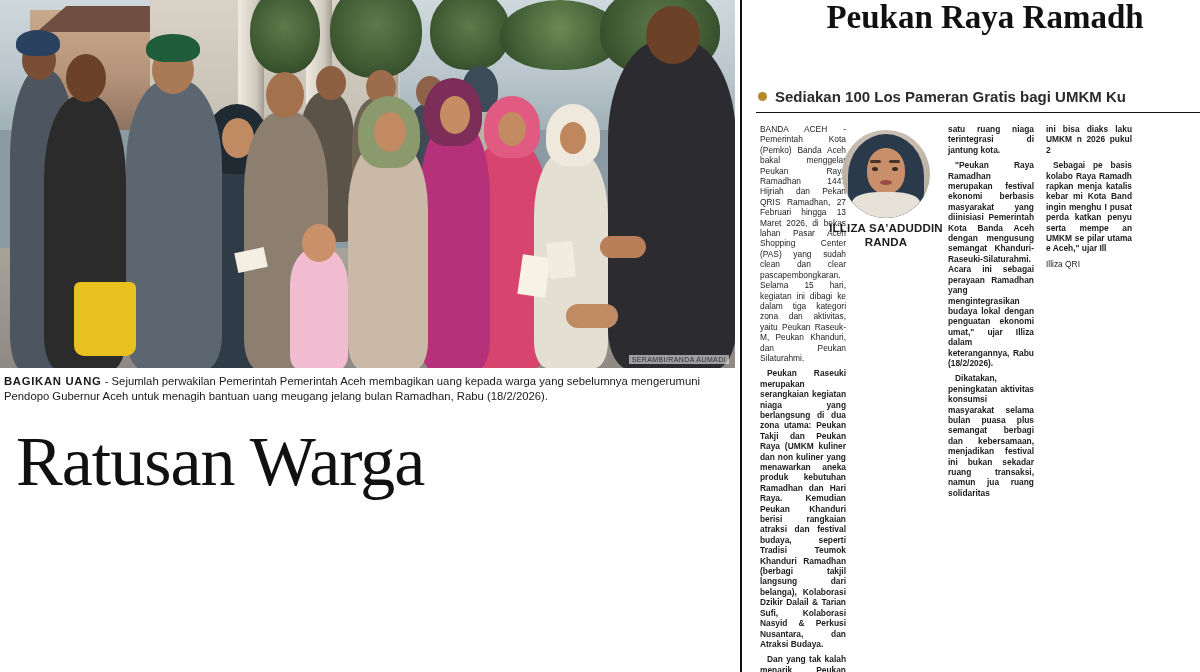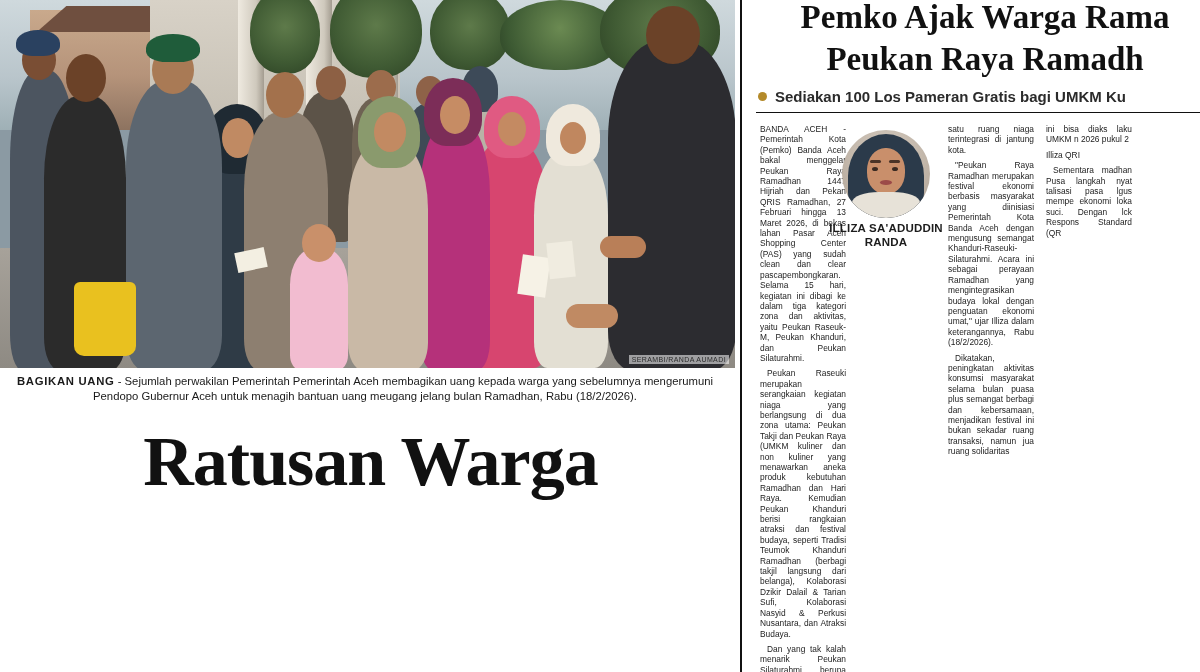--- a/index.html
+++ b/index.html
@@ -16,21 +16,20 @@
     font-family: "Liberation Serif", serif;
   }
 
   
   #left-col {
     position: absolute;
     left: 0; top: 0;
     width: 735px;
     height: 616px;
     overflow: hidden;
-    text-align: center;
   }
 
   
   #photo {
     position: absolute;
     left: 0; top: 0;
     width: 735px;
     height: 368px;
     overflow: hidden;
     background: #8b9aa3;
@@ -102,25 +101,25 @@
     line-height: 14.5px;
     color: #1a1a1a;
   }
   #caption b {
     letter-spacing: .7px;
   }
 
   
   #headline {
     position: absolute;
-    left: 8px;
+    left: 16px;
     top: 424px;
     width: 725px;
     font-family: "Liberation Serif", serif;
-    font-weight: 700;
+    font-weight: 400;
     font-size: 70px;
     line-height: 76px;
     letter-spacing: -1px;
     color: #111;
   }
   #subhead-row {
     position: absolute;
     left: 8px;
     top: 612px;
     width: 720px;
@@ -203,21 +202,21 @@
 
   .col {
     position: absolute;
     top: 124px;
     font-family: "Liberation Sans", sans-serif;
     font-size: 8.4px;
     line-height: 10.4px;
     color: #1c1c1c;
     text-align: justify;
   }
-  .col p { margin: 0 0 5px 0; }
+  .col p { margin: 0 0 5px 0; font-weight: bold; }
   .col p.ind { text-indent: 7px; }
   .col .lead { font-weight: 400; }
 
   #col1 { left: 10px;  width: 86px; }
   #col2 { left: 198px; width: 86px; }
   #col3 { left: 296px; width: 86px; }
 
   
   #portrait-wrap {
     position: absolute;
@@ -365,21 +364,20 @@
       <div>Ratusan Warga</div>
     </div>
 
   </div>
 
   <div id="vrule"></div>
 
   <div id="right-col">
 
     <div id="r-title">
-      <span>Pemko Ajak Warga Rama</span>
       <span class="l2">Peukan Raya Ramadh</span>
     </div>
 
     <div id="r-kicker">
       <div class="dot"></div>
       <div class="txt">Sediakan 100 Los Pameran Gratis bagi UMKM Ku</div>
     </div>
 
     <div id="r-rule"></div>
 
@@ -407,18 +405,18 @@
     </div>
 
     <div class="col" id="col2">
       <p>satu ruang niaga terintegrasi di jantung kota.</p>
       <p class="ind">"Peukan Raya Ramadhan merupakan festival ekonomi berbasis masyarakat yang diinisiasi Pemerintah Kota Banda Aceh dengan mengusung semangat Khanduri-Raseuki-Silaturahmi. Acara ini sebagai perayaan Ramadhan yang mengintegrasikan budaya lokal dengan penguatan ekonomi umat," ujar Illiza dalam keterangannya, Rabu (18/2/2026).</p>
       <p class="ind">Dikatakan, peningkatan aktivitas konsumsi masyarakat selama bulan puasa plus semangat berbagi dan kebersamaan, menjadikan festival ini bukan sekadar ruang transaksi, namun jua ruang solidaritas</p>
     </div>
 
     <div class="col" id="col3">
       <p>ini bisa diaks laku UMKM n 2026 pukul 2</p>
+      <p class="ind">Sebagai pe basis kolabo Raya Ramadh rapkan menja katalis kebar mi Kota Band ingin menghu I pusat perda katkan penyu serta mempe an UMKM se pilar utama e Aceh," ujar Ill</p>
       <p class="lead">Illiza QRI</p>
-      <p class="ind">Sementara madhan Pusa langkah nyat talisasi pasa lgus mempe ekonomi loka suci. Dengan lck Respons Standard (QR</p>
     </div>
 
   </div>
 </div>
 
 </body></html>

